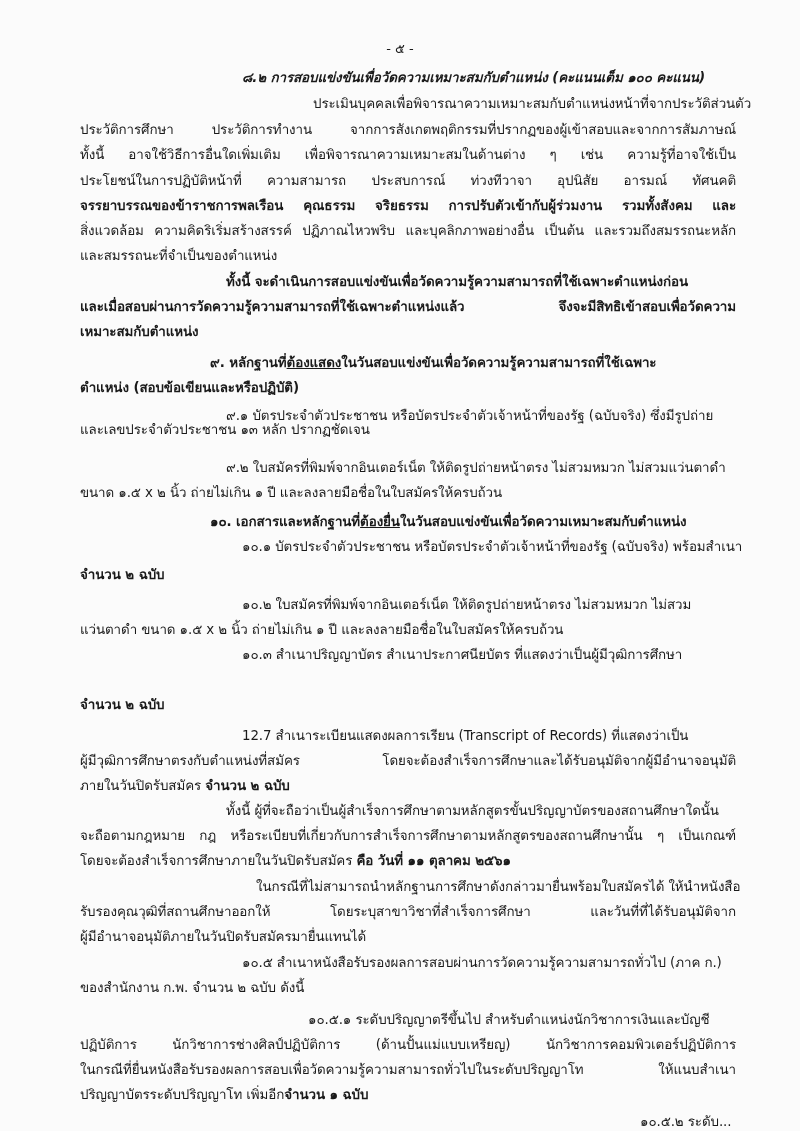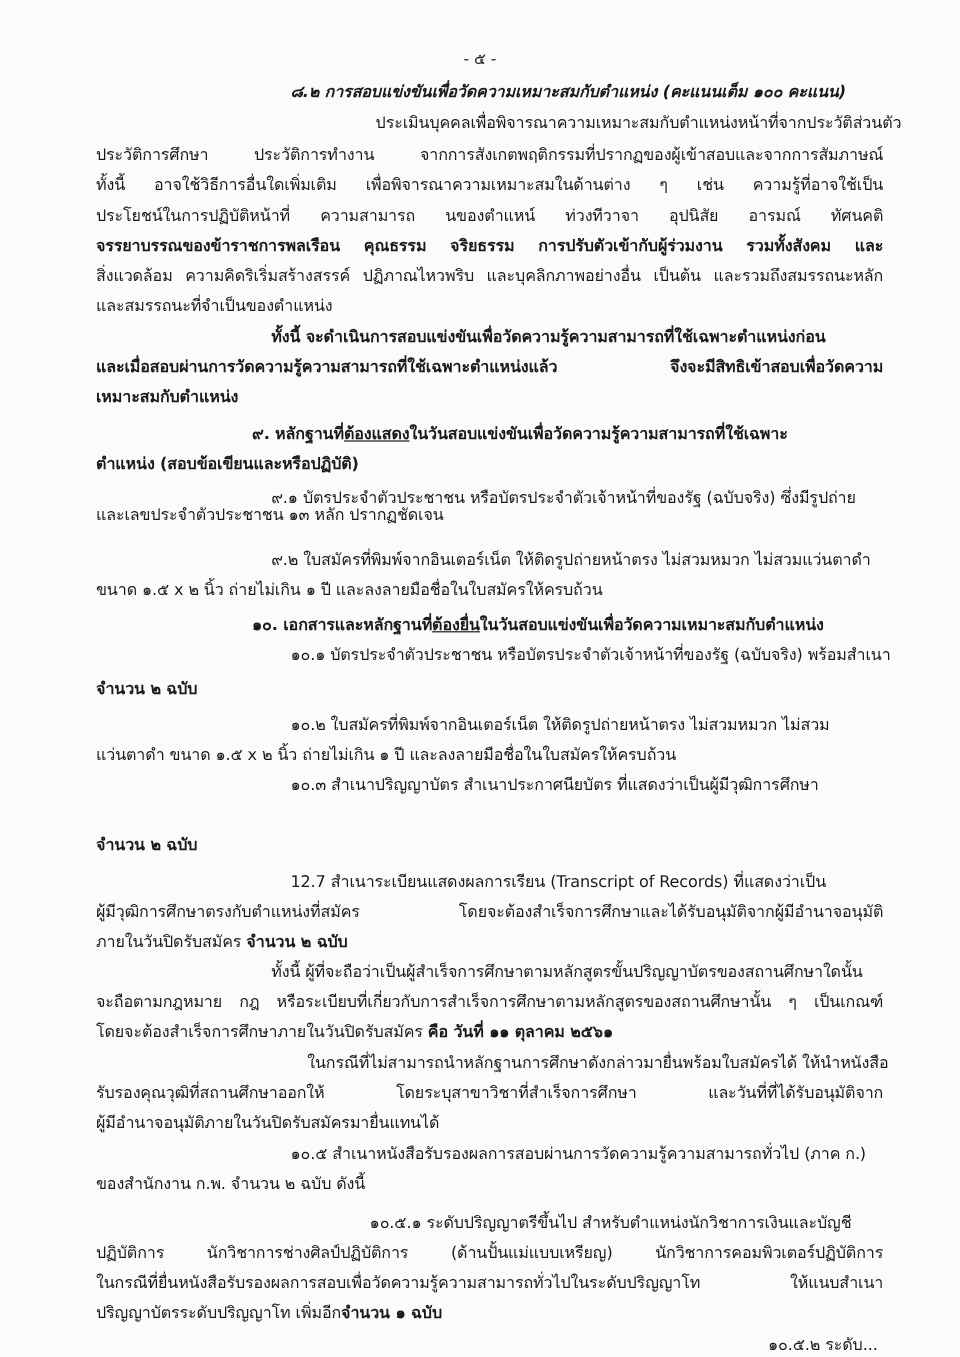--- a/index.html
+++ b/index.html
@@ -28,21 +28,21 @@
 </head>
 <body>
 
 <div class="page">
   <div class="pn">- ๕ -</div>
 
   <div class="line b" style="left:242px; top:68px;font-style:italic;">๘.๒ การสอบแข่งขันเพื่อวัดความเหมาะสมกับตำแหน่ง (คะแนนเต็ม ๑๐๐ คะแนน)</div>
   <div class="line" style="left:268px; top:94px;margin-left:45px;">ประเมินบุคคลเพื่อพิจารณาความเหมาะสมกับตำแหน่งหน้าที่จากประวัติส่วนตัว</div>
   <div class="line j" style="top:120px;">ประวัติการศึกษา ประวัติการทำงาน จากการสังเกตพฤติกรรมที่ปรากฏของผู้เข้าสอบและจากการสัมภาษณ์</div>
   <div class="line j" style="top:145px;">ทั้งนี้ อาจใช้วิธีการอื่นใดเพิ่มเติม เพื่อพิจารณาความเหมาะสมในด้านต่าง ๆ เช่น ความรู้ที่อาจใช้เป็น</div>
-  <div class="line j" style="top:171px;">ประโยชน์ในการปฏิบัติหน้าที่ ความสามารถ นของตำแหน์ ท่วงทีวาจา อุปนิสัย อารมณ์ ทัศนคติ</div>
+  <div class="line j" style="top:171px;">ประโยชน์ในการปฏิบัติหน้าที่ ความสามารถ ประสบการณ์ ท่วงทีวาจา อุปนิสัย อารมณ์ ทัศนคติ</div>
   <div class="line j" style="top:196px;font-weight:bold;">จรรยาบรรณของข้าราชการพลเรือน คุณธรรม จริยธรรม การปรับตัวเข้ากับผู้ร่วมงาน รวมทั้งสังคม และ</div>
   <div class="line j" style="top:221px;">สิ่งแวดล้อม ความคิดริเริ่มสร้างสรรค์ ปฏิภาณไหวพริบ และบุคลิกภาพอย่างอื่น เป็นต้น และรวมถึงสมรรถนะหลัก</div>
   <div class="line l" style="top:246px;">และสมรรถนะที่จำเป็นของตำแหน่ง</div>
 
   <div class="line b" style="left:226px; top:272px;">ทั้งนี้ จะดำเนินการสอบแข่งขันเพื่อวัดความรู้ความสามารถที่ใช้เฉพาะตำแหน่งก่อน</div>
   <div class="line j b" style="top:297px;">และเมื่อสอบผ่านการวัดความรู้ความสามารถที่ใช้เฉพาะตำแหน่งแล้ว จึงจะมีสิทธิเข้าสอบเพื่อวัดความ</div>
   <div class="line l b" style="top:322px;">เหมาะสมกับตำแหน่ง</div>
 
   <div class="line b" style="left:210px; top:353px;"><span>๙. หลักฐานที่</span><span class="u">ต้องแสดง</span><span>ในวันสอบแข่งขันเพื่อวัดความรู้ความสามารถที่ใช้เฉพาะ</span></div>
   <div class="line l b" style="top:378px;">ตำแหน่ง (สอบข้อเขียนและหรือปฏิบัติ)</div>

